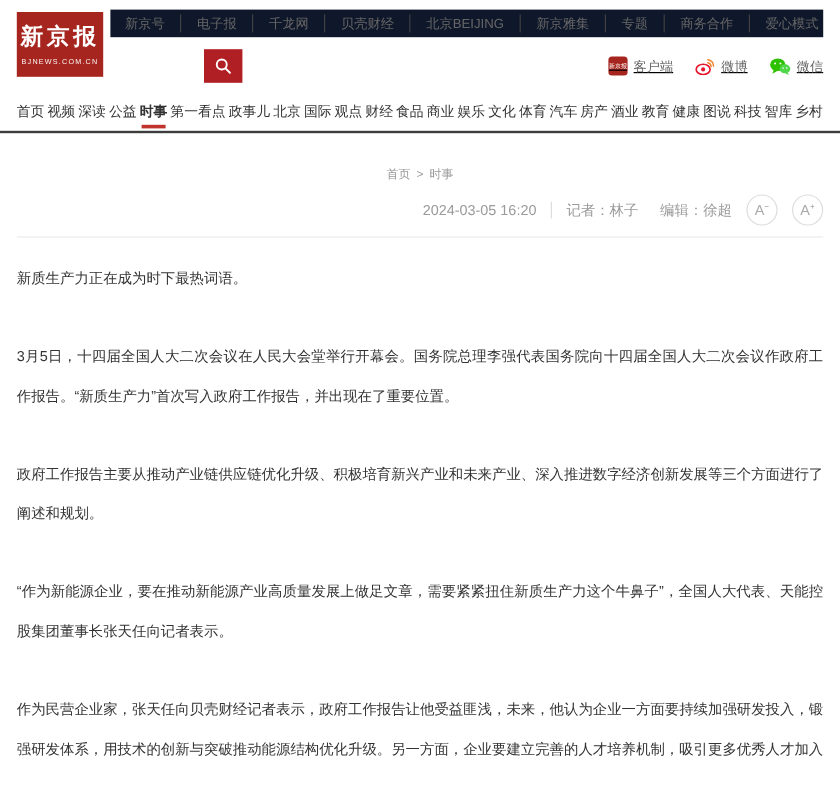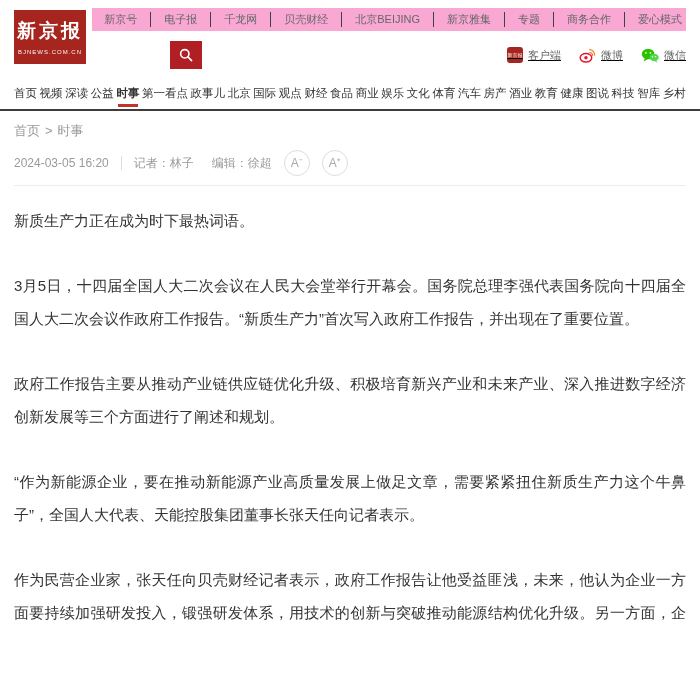--- a/index.html
+++ b/index.html
@@ -14,21 +14,21 @@
   .page{width:700px;height:632px;overflow:hidden;background:#fff;position:relative;}
 
   
   .header-top{position:relative;padding:8px 14px 0 14px;}
   .logo{position:absolute;left:14px;top:10px;width:72px;height:54px;background:var(--logo-red);
         color:#fff;text-align:center;cursor:pointer;}
   .logo-cn{font-family:"Liberation Serif","DejaVu Serif",serif;font-weight:bold;font-size:19px;
            letter-spacing:3px;padding-top:8px;}
   .logo-en{font-size:6px;letter-spacing:1px;margin-top:5px;opacity:.95;}
 
-  .top-strip{margin-left:78px;background:#f9a8d4;height:23px;display:flex;
+  .top-strip{margin-left:78px;background:#0f172a;height:23px;display:flex;
              justify-content:flex-end;align-items:center;padding-right:4px;}
   .top-link{font-size:11px;color:#666;text-decoration:none;cursor:pointer;white-space:nowrap;}
   .top-link + .top-link{border-left:1px solid #404040;margin-left:13px;padding-left:13px;}
 
   .search-row{margin-left:78px;display:flex;align-items:center;margin-top:9px;height:30px;}
   .search-box{display:flex;margin-left:78px;}
   .search-input{width:232px;height:28px;border:1px solid #ccc;border-right:none;padding:0 9px;
                 font-size:12px;color:#333;outline:none;}
   .search-input::placeholder{color:#aaa;}
   .search-btn{width:32px;height:28px;background:var(--button-red);border:none;display:flex;
@@ -41,39 +41,39 @@
   
   .nav{display:flex;justify-content:space-between;align-items:flex-end;padding:10px 14px 0;
        margin-top:6px;border-bottom:2px solid #3d3d3d;}
   .nav-item{font-size:11.5px;color:#333;text-decoration:none;cursor:pointer;white-space:nowrap;
             position:relative;padding-bottom:8px;}
   .nav-item.active{font-weight:bold;}
   .nav-item.active::after{content:"";position:absolute;left:50%;transform:translateX(-50%);
             bottom:2px;width:20px;height:3px;background:var(--accent-red);}
 
   
-  .breadcrumb{padding:11px 14px 0;font-size:13px;color:#999;}
+  .breadcrumb{padding:27px 14px 0;font-size:10px;color:#999;text-align:center;}
   .breadcrumb a{color:#999;text-decoration:none;cursor:pointer;}
   .breadcrumb .sep{margin:0 5px;color:#999;}
 
   
   .article{padding:0 14px;}
   .article h1{font-size:25px;line-height:30px;margin:9px 0 0;color:#1a1a1a;font-weight:bold;}
-  .meta-row{display:flex;align-items:center;justify-content:flex-start;margin-top:10px;
+  .meta-row{display:flex;align-items:center;justify-content:flex-end;margin-top:10px;
             padding-bottom:9px;border-bottom:1px solid #ececec;}
   .meta{font-size:12px;color:#9a9a9a;display:flex;align-items:center;}
   .meta .date{border-right:1px solid #ddd;padding-right:12px;}
   .meta .reporter{margin-left:12px;}
   .meta .editor{margin-left:18px;}
   .font-controls{display:flex;align-items:center;}
   .font-btn{width:26px;height:26px;border-radius:50%;border:1px solid #ddd;background:#fff;
             color:#aaa;font-size:12px;margin-left:12px;cursor:pointer;line-height:1;
             display:flex;align-items:center;justify-content:center;padding:0;}
 
-  .body p{font-size:15px;color:#333;line-height:33px;margin:32px 0 0;text-align:justify;}
+  .body p{font-size:12px;color:#333;line-height:33px;margin:32px 0 0;text-align:justify;}
   .body p:first-child{margin-top:18px;}
 </style>
 </head>
 <body>
 
 <div class="page">
 
   <header>
     <div class="header-top">
 

